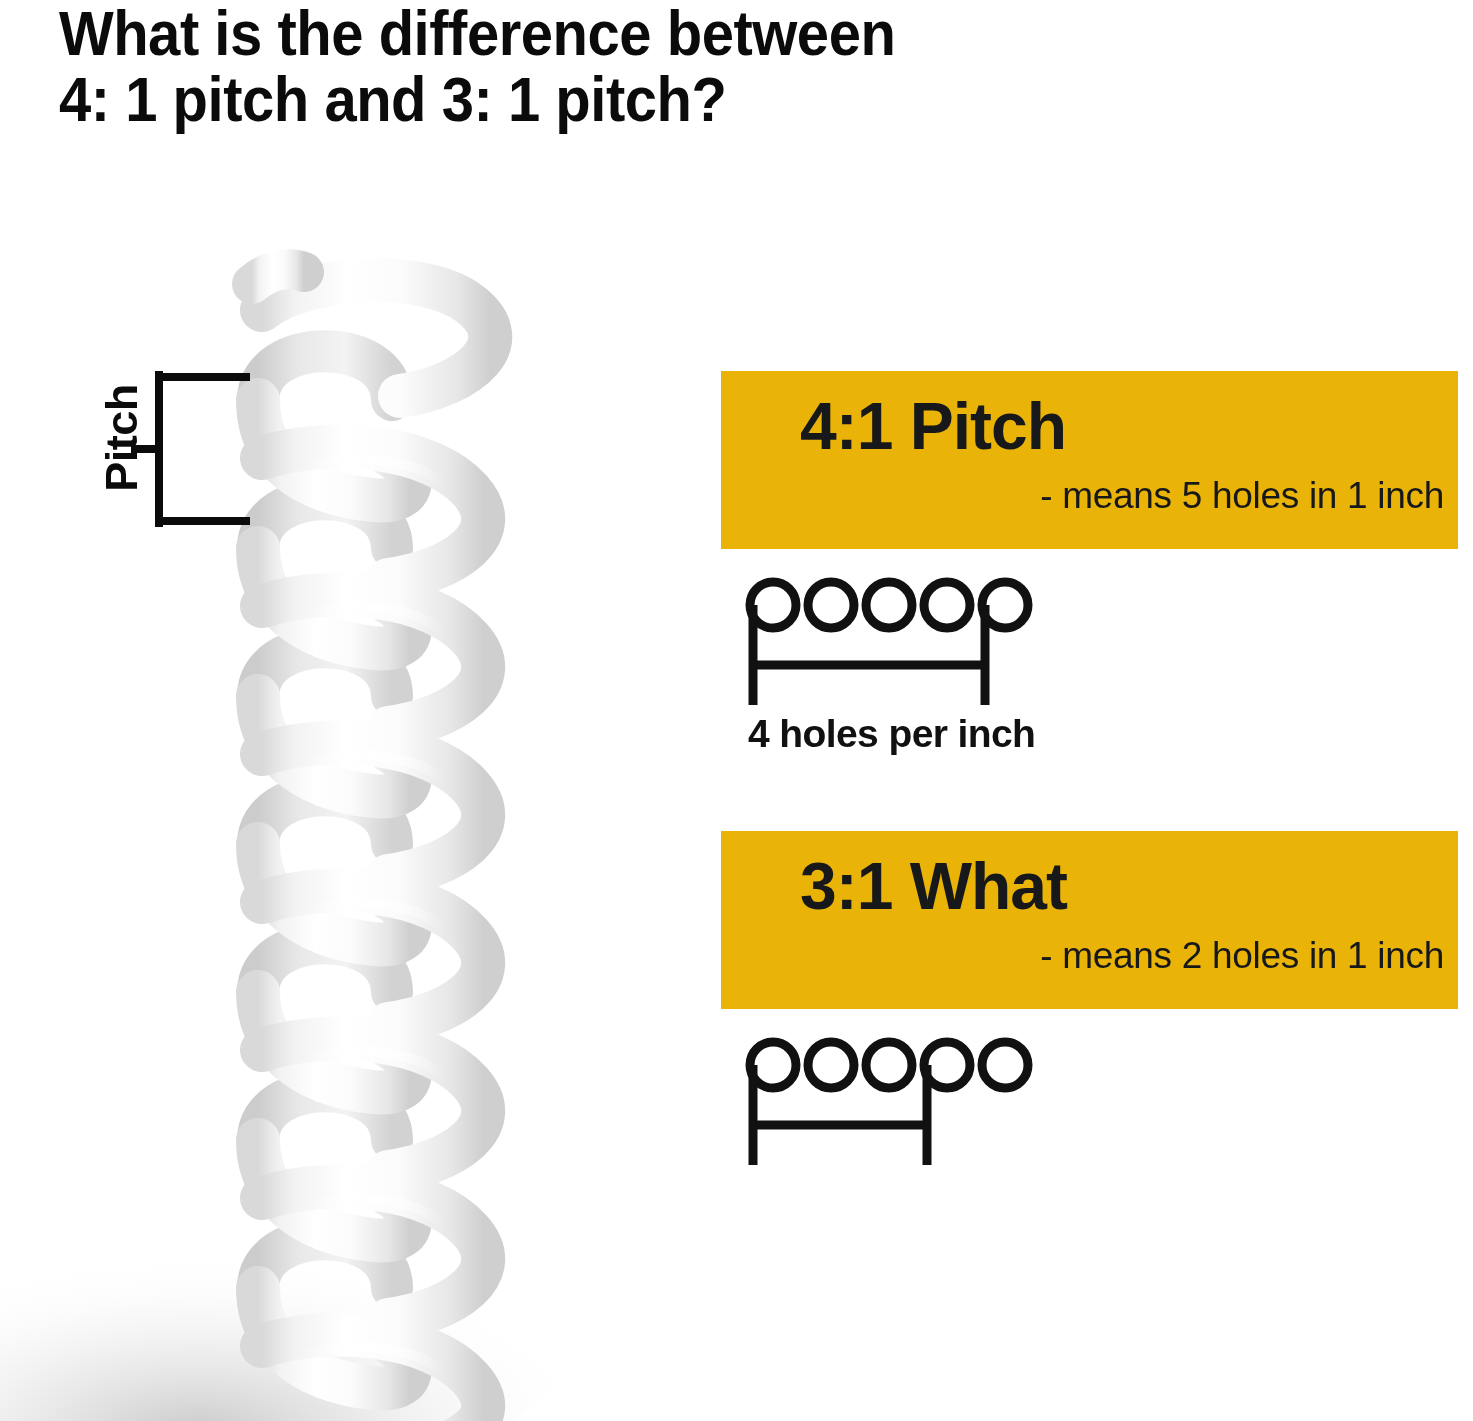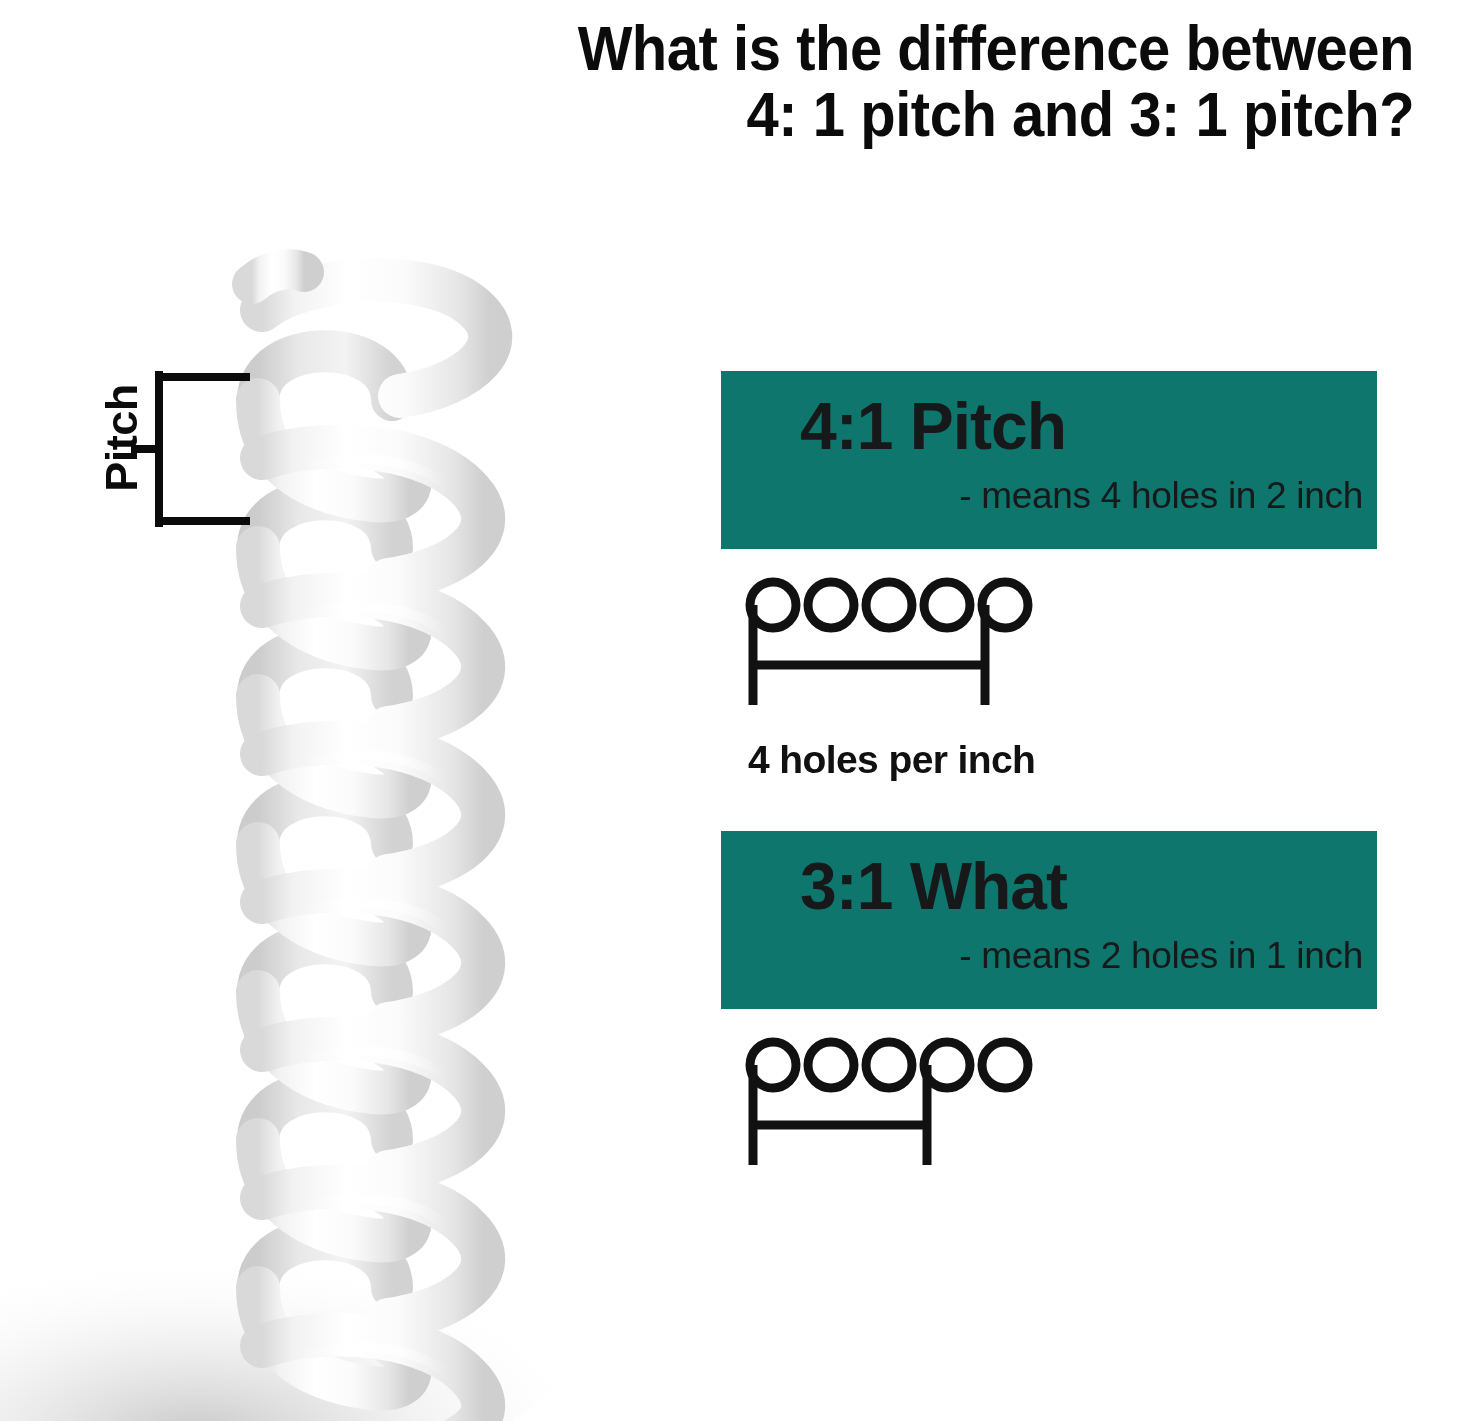--- a/index.html
+++ b/index.html
@@ -14,23 +14,23 @@
     background: #ffffff;
     overflow: hidden;
     font-family: "Liberation Sans", sans-serif;
     color: #111111;
   }
 
   
   #title-block {
     position: absolute;
     left: 0;
-    top: 16px;
+    top: 1px;
     width: 1473px;
-    text-align: right;
+    text-align: left;
     line-height: 1.04;
   }
   .title-line {
     font-family: "Liberation Sans", sans-serif;
     font-weight: bold;
     font-size: 63px;
     letter-spacing: -0.5px;
     color: #0b0b0b;
     transform: scaleX(0.92);
     transform-origin: center top;
@@ -70,23 +70,23 @@
     letter-spacing: -0.5px;
     transform: rotate(-90deg);
     transform-origin: center center;
     color: #0b0b0b;
     white-space: nowrap;
   }
 
   
   .banner {
     position: absolute;
-    background: #0f766e;
+    background: #eab308;
     left: 721px;
-    width: 656px;
+    width: 737px;
     text-decoration: underline;
   }
   #banner-4 { top: 371px; height: 178px; }
   #banner-3 { top: 831px; height: 178px; }
 
   .banner-title {
     position: absolute;
     left: 79px;
     top: 17px;
     font-size: 66px;
@@ -111,21 +111,21 @@
     left: 721px;
     width: 737px;
     height: 215px;
   }
   #holes-4 { top: 565px; }
   #holes-3 { top: 1025px; }
 
   .holes-caption {
     position: absolute;
     left: 27px;
-    top: 173px;
+    top: 147px;
     font-size: 39px;
     font-weight: bold;
     letter-spacing: -0.6px;
     color: #111111;
     white-space: nowrap;
   }
 </style>
 </head>
 <body>
 
@@ -229,21 +229,21 @@
         <line x1="99" y1="27" x2="186" y2="27"></line>
         <line x1="99" y1="171" x2="186" y2="171"></line>
         <line x1="99" y1="99" x2="75" y2="99"></line>
       </g>
     </svg>
     <div id="pitch-label">Pitch</div>
   </div>
 
   <div class="banner" id="banner-4">
     <div class="banner-title">4:1 Pitch</div>
-    <div class="banner-sub">- means 4 holes in 2 inch</div>
+    <div class="banner-sub">- means 5 holes in 1 inch</div>
   </div>
 
   <div class="holes-group" id="holes-4">
     <svg width="420" height="160" viewBox="0 0 420 160">
       <g stroke="#111111" stroke-width="9" fill="none">
         <circle cx="52" cy="40" r="23"></circle>
         <circle cx="110" cy="40" r="23"></circle>
         <circle cx="168" cy="40" r="23"></circle>
         <circle cx="226" cy="40" r="23"></circle>
         <circle cx="284" cy="40" r="23"></circle>

